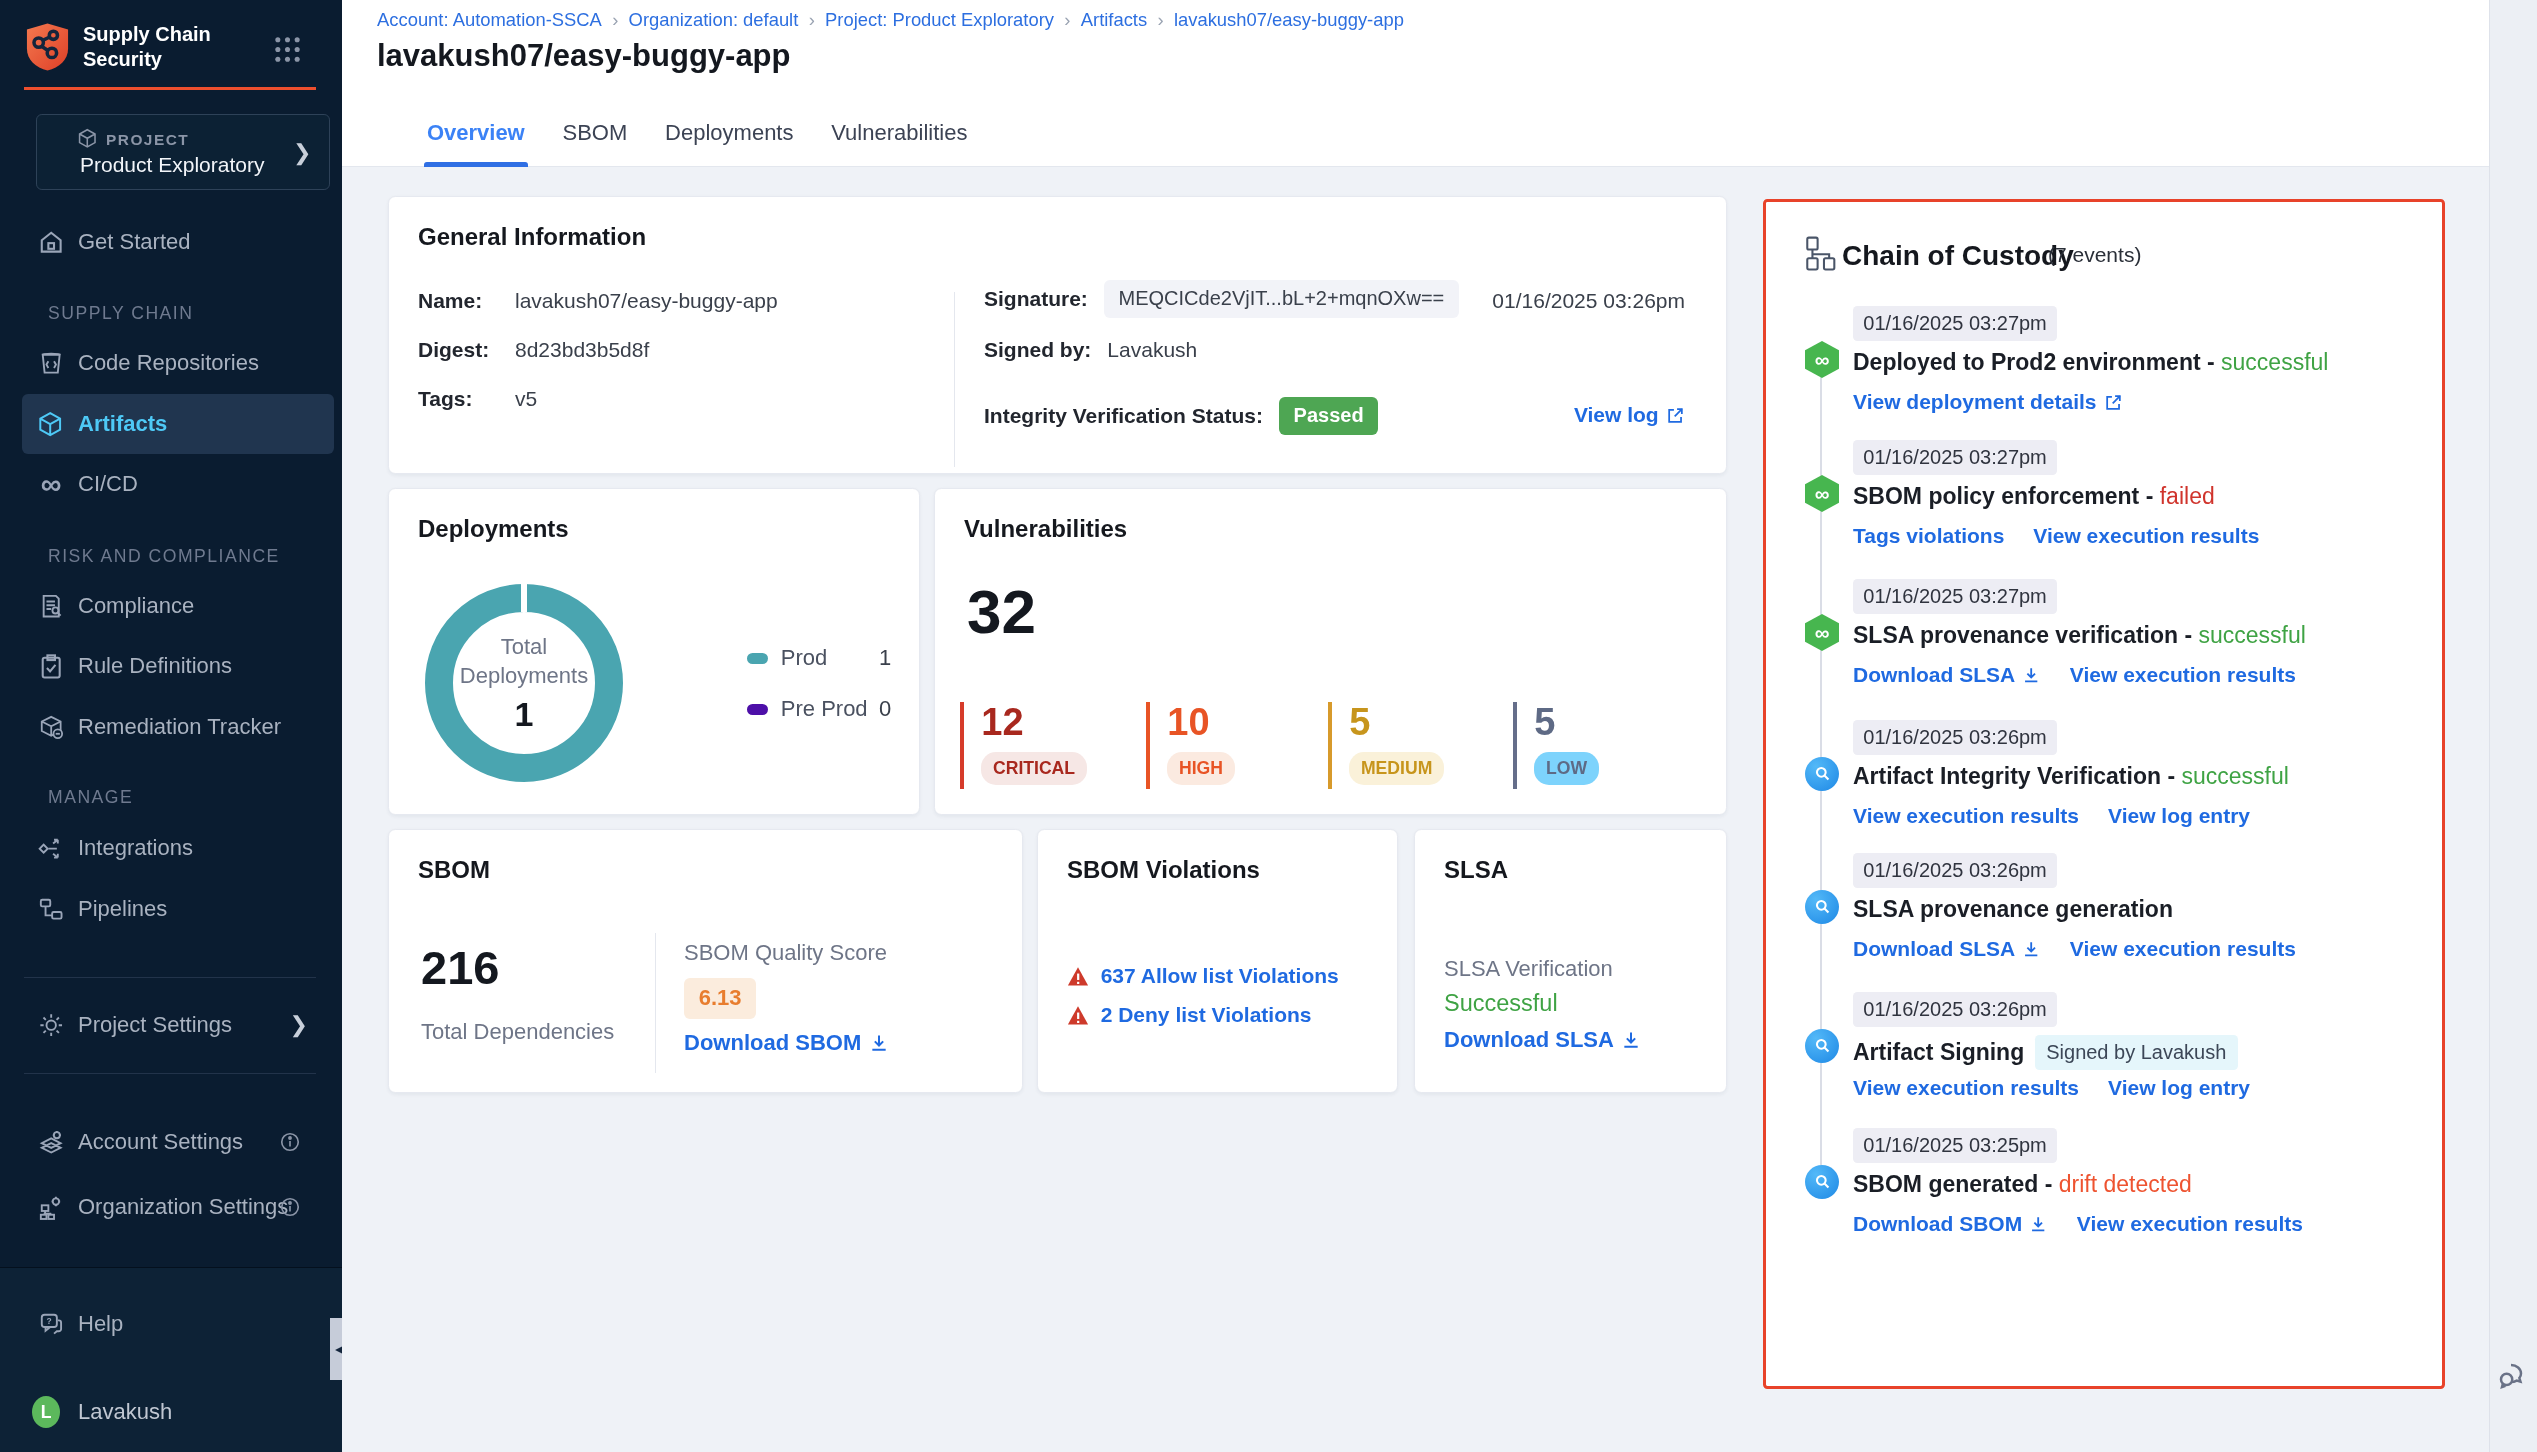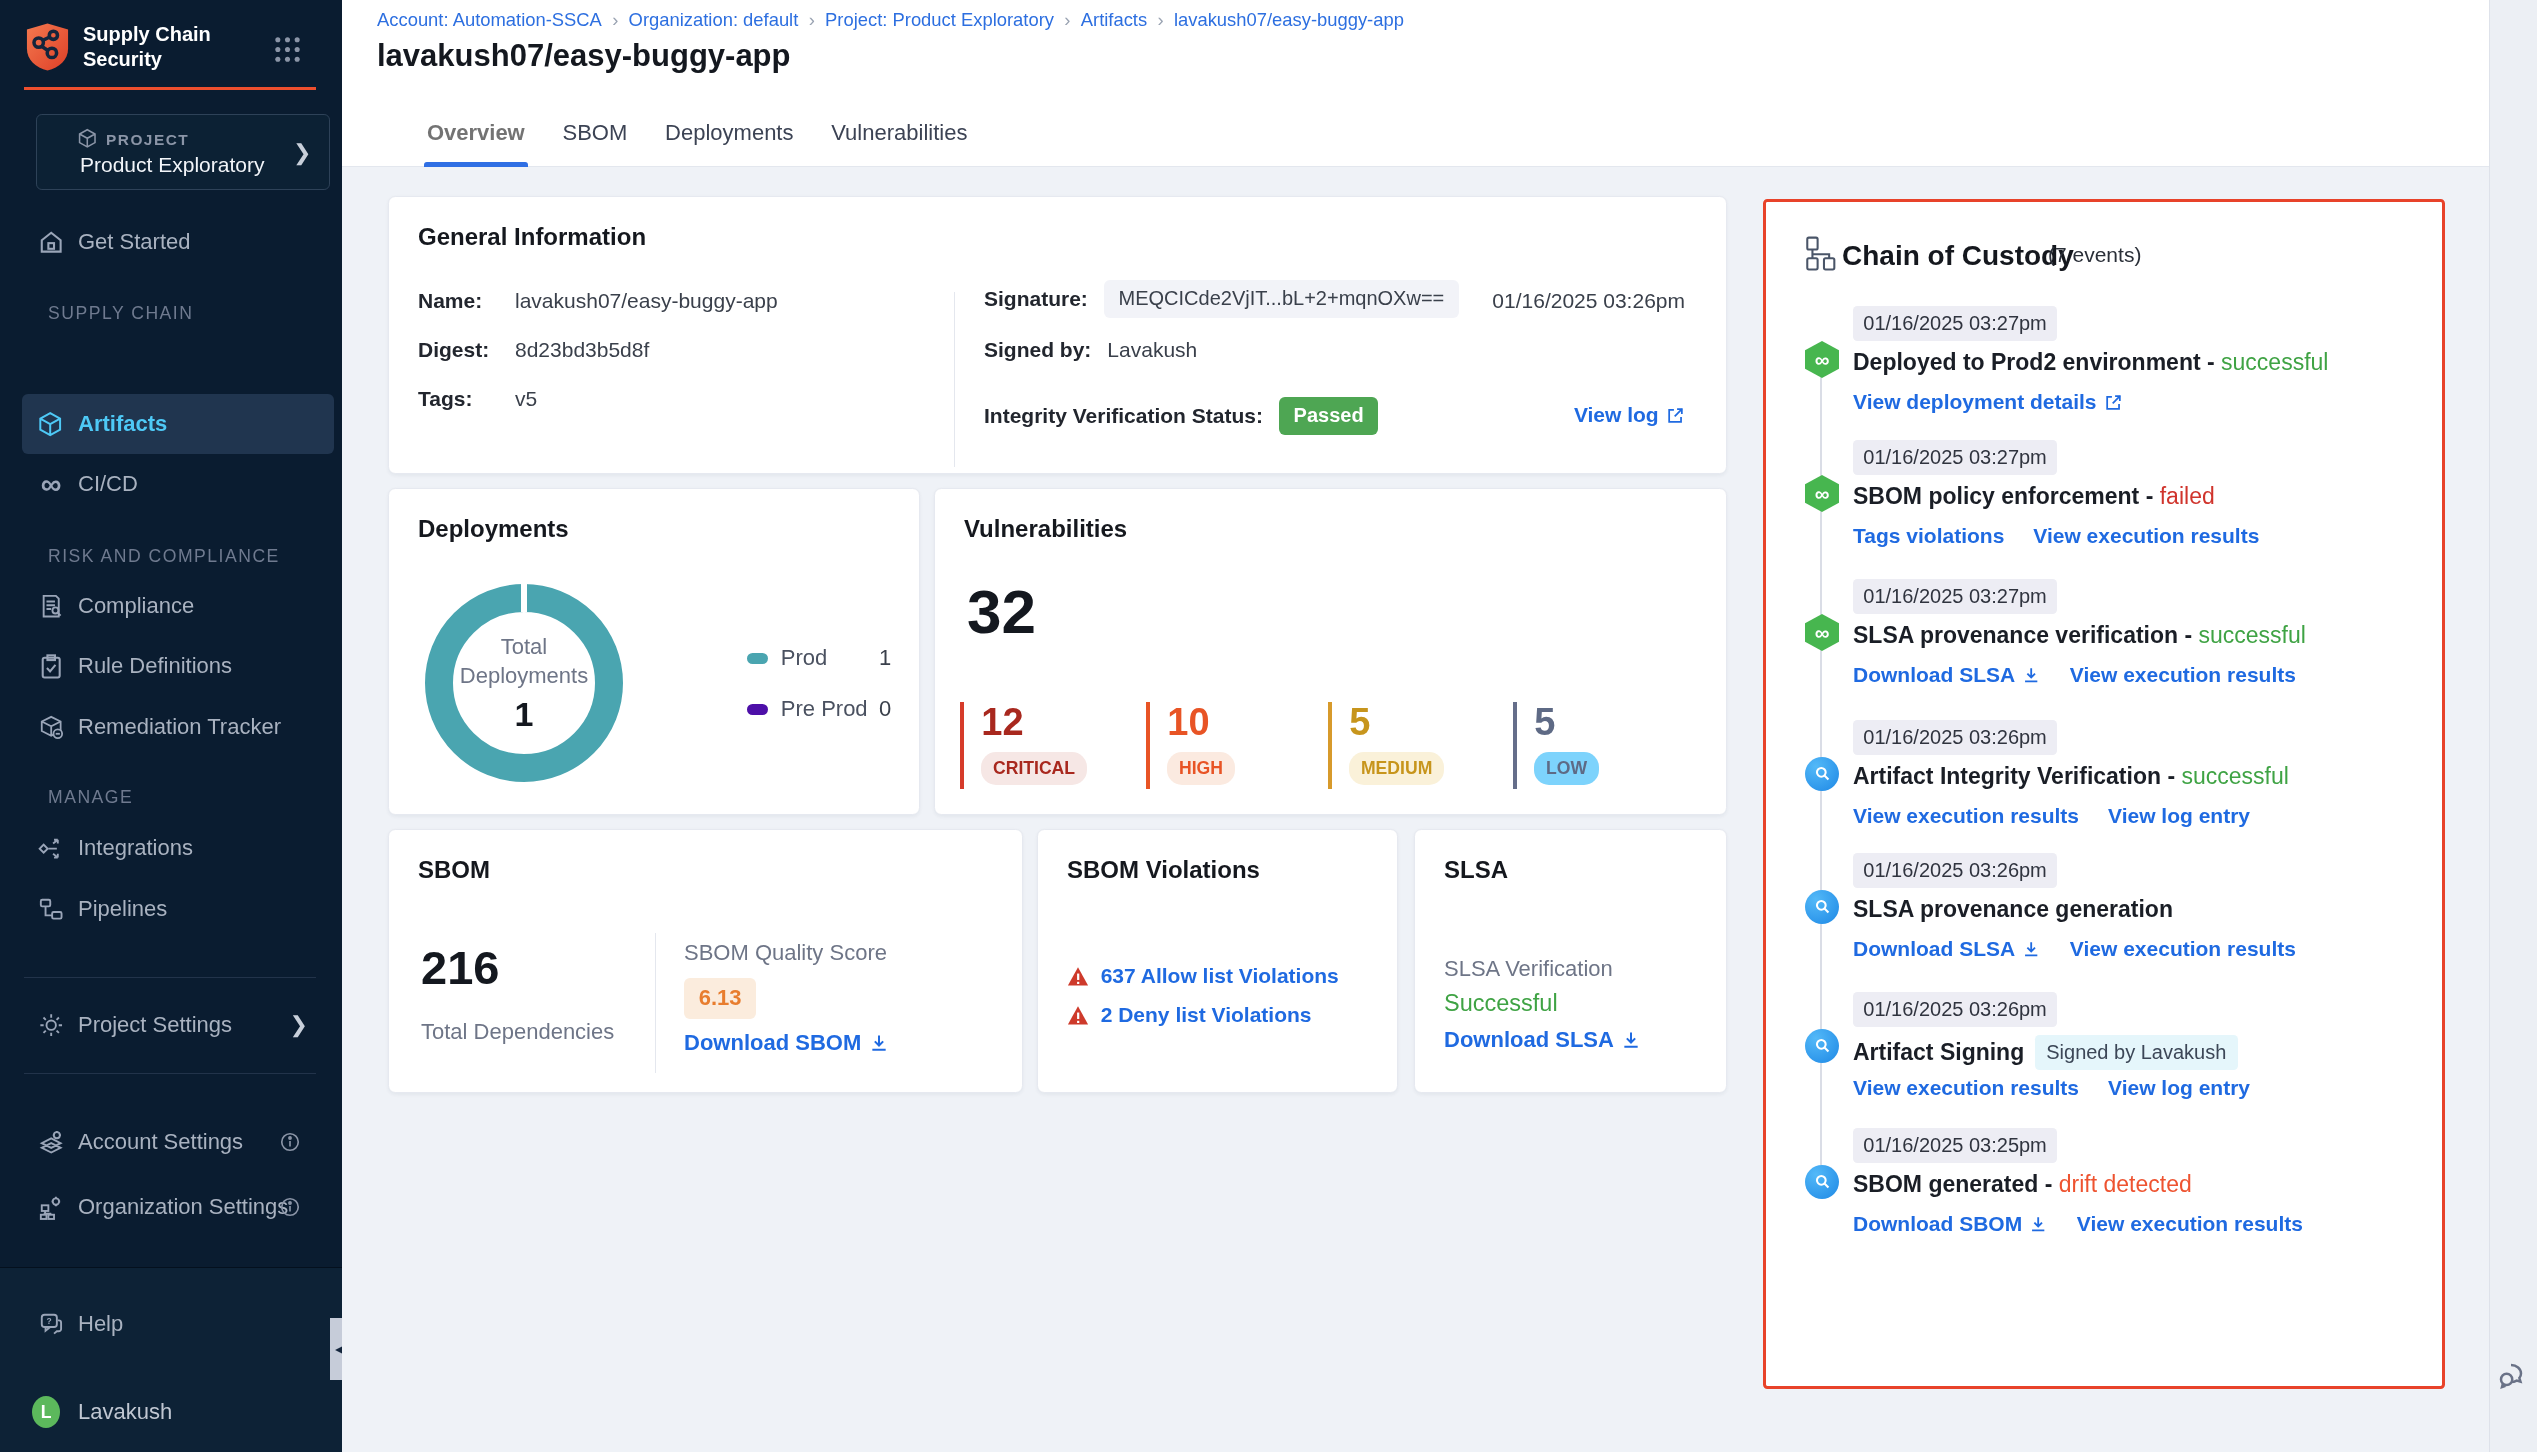--- a/index.html
+++ b/index.html
@@ -29,21 +29,21 @@
   .collapse-handle { position:absolute; left:330px; top:1318px; width:19px; height:62px; background:#C6CCD9; border-radius:0 7.3px 7.3px 0; display:flex; align-items:center; justify-content:center; color:#13253C; font-size:11.7px; cursor:pointer; }
 
   
   #header { position:absolute; left:342px; top:0; width:2147px; height:167px; background:#FFFFFF; border-bottom:0.7px solid #E3E7EE; }
   .breadcrumb { position:absolute; left:35px; top:8.8px; display:flex; gap:10.3px; font-size:18.4px; align-items:center; }
   .breadcrumb .bc-link { color:#2D6FE0; cursor:pointer; white-space:nowrap; }
   .breadcrumb .bc-sep { color:#9AA3B2; }
   .page-title { position:absolute; left:35px; top:38px; font-size:31px; font-weight:bold; color:#14181F; }
   .tabs { position:absolute; left:82px; top:110px; height:57px; display:flex; gap:32px; }
   .tab { font-size:22px; color:#3C4354; cursor:pointer; padding:10.3px 2.9px; position:relative; }
-  .tab.active { color:#737373; font-weight:bold; }
+  .tab.active { color:#3b82f6; font-weight:bold; }
   .tab.active::after { content:""; position:absolute; left:0; right:0; bottom:0; height:5.1px; background:#2F6FE4; border-radius:2.9px 2.9px 0 0; }
 
   
   #main { position:absolute; left:342px; top:167px; width:2147px; height:1285px; background:#EFF2F7; }
   #right-gutter { position:absolute; left:2489px; top:0; width:48px; height:1452px; background:#ECEFF4; border-left:0.7px solid #DEE2EA; }
   .card { position:absolute; background:#fff; border:0.7px solid #E6E9F0; border-radius:7.3px; box-shadow:0 1.5px 3.7px rgba(25,35,60,.05); }
   .card-title { position:absolute; left:29px; top:26.4px; font-size:24px; font-weight:bold; color:#15181E; }
   .lbl { font-weight:bold; color:#22262E; font-size:21px; }
   .val { color:#3A404B; font-size:21px; }
   .gray { color:#6E7587; }
@@ -148,20 +148,30 @@
       <svg width="26.4" height="26.4" viewBox="0 0 28 28" fill="none" stroke="#9AA5B8" stroke-width="2.2">
         <path d="M4 12 L14 4 L24 12 V24 H4 Z"></path>
           <rect x="11" y="15" width="6" height="6"></rect>
       </svg>
       </span>
     <span class="nlabel">Get Started</span>
   </div>
 
   <div class="nav-section" style="top:303px">SUPPLY CHAIN</div>
 
+  <div class="nav-item" style="top:333px">
+    <span class="nico">
+      <svg width="26.4" height="26.4" viewBox="0 0 28 28" fill="none" stroke="#9AA5B8" stroke-width="2">
+        <path d="M5 5 H23 L21 24 H7 Z"></path>
+          <path d="M5 5 C5 3.6 23 3.6 23 5"></path>
+        <path d="M11 12 L9 15.5 L11 19 M17 12 L19 15.5 L17 19"></path>
+      </svg>
+      </span>
+    <span class="nlabel">Code Repositories</span>
+  </div>
 
   <div class="nav-item active" style="top:394px">
     <span class="nico">
       <svg width="26.4" height="26.4" viewBox="0 0 24 24" fill="none" stroke="#4EC9F6" stroke-width="1.8">
         <path d="M12 2 L21 7 V17 L12 22 L3 17 V7 Z M3 7 L12 12 L21 7 M12 12 V22"></path>
       </svg>
       </span>
     <span class="nlabel">Artifacts</span>
   </div>
 

